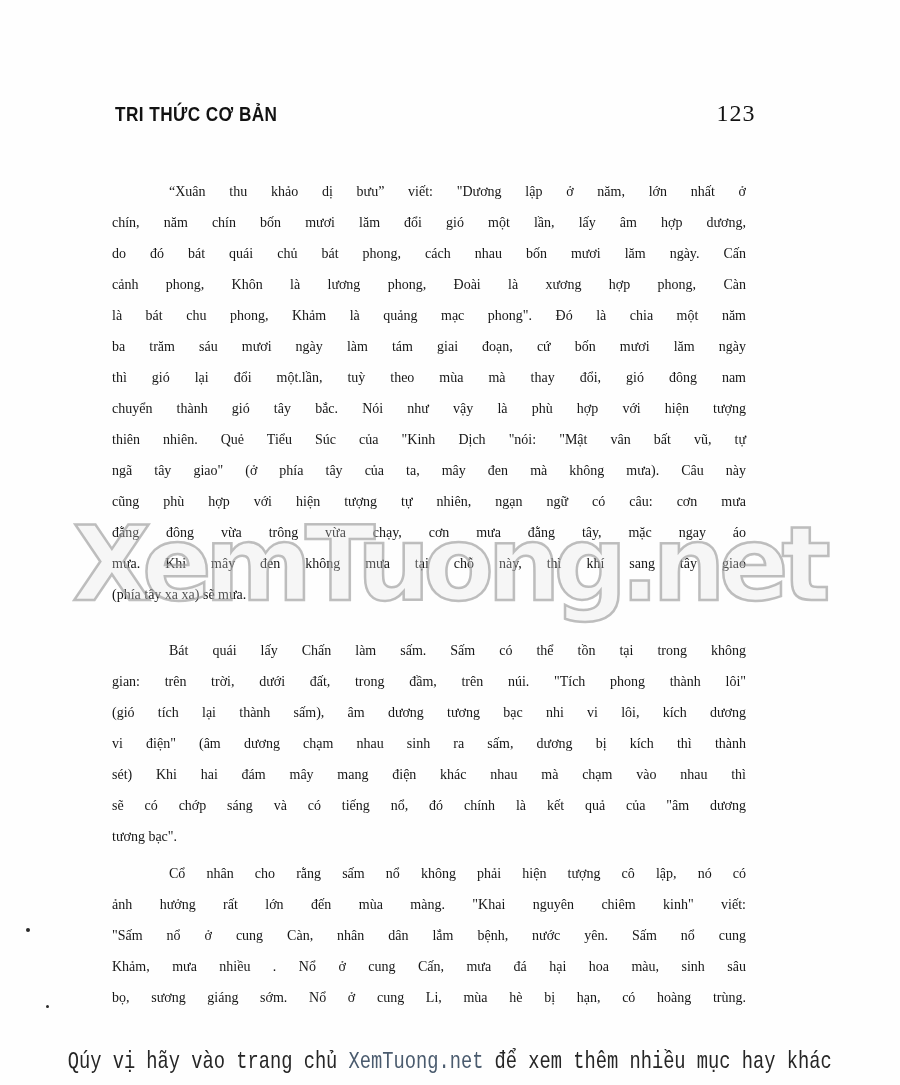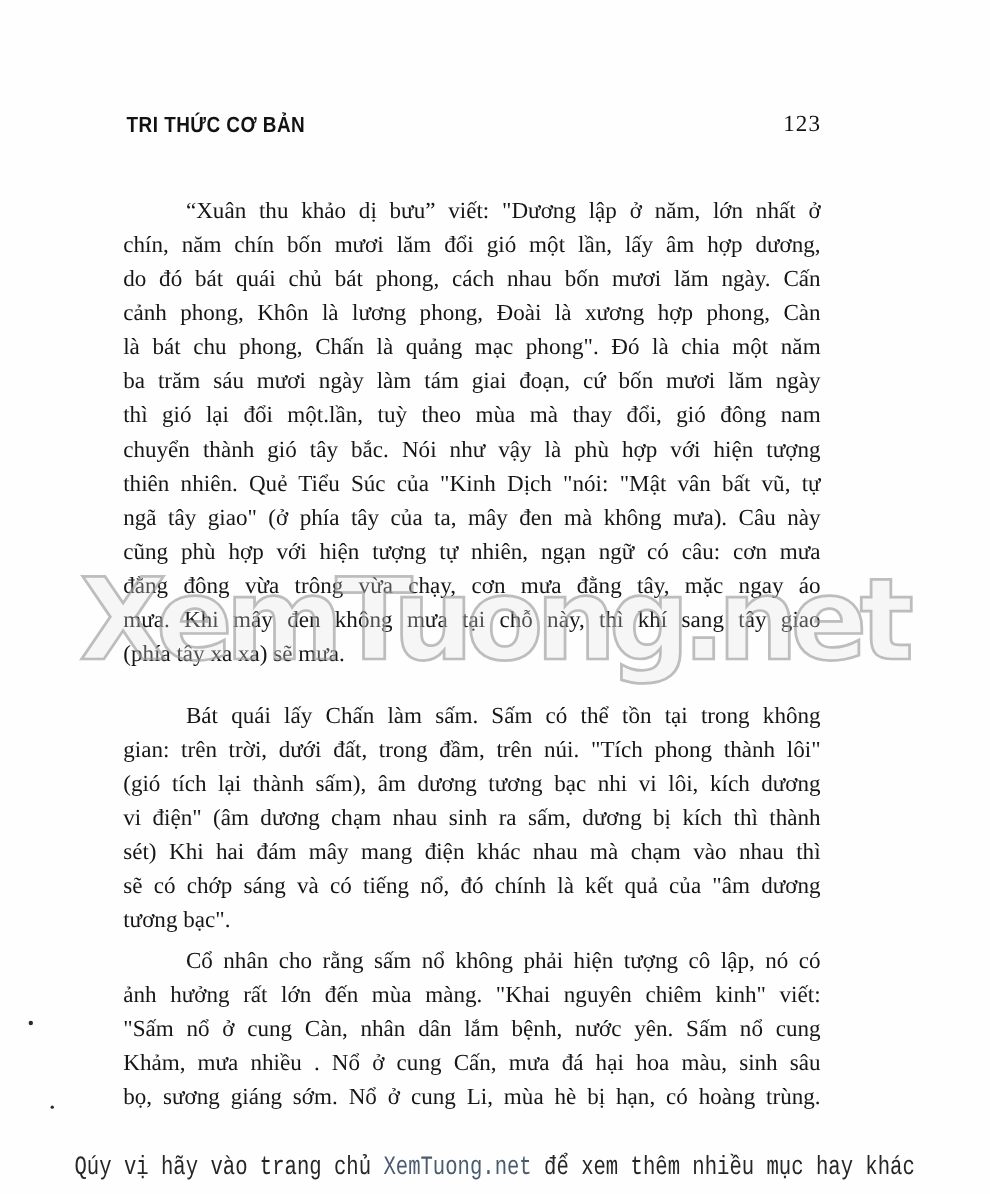--- a/index.html
+++ b/index.html
@@ -12,28 +12,28 @@
   .page{position:absolute;inset:0;}
 
   
   .running-head{
     position:absolute;left:115px;top:103px;
     font-family:"Liberation Sans","DejaVu Sans",sans-serif;
     font-weight:bold;font-size:20px;color:#121212;white-space:nowrap;
   }
   .running-head .squeeze{display:inline-block;transform:scaleX(.86);transform-origin:left center;letter-spacing:.5px;}
   .page-number{
-    position:absolute;left:712px;top:100px;width:48px;
-    font-size:21px;color:#121212;letter-spacing:1px;
+    position:absolute;left:712px;top:100px;width:48px;text-align:center;
+    font-size:24px;color:#121212;letter-spacing:1px;
   }
 
   
   .body-text{
     position:absolute;left:112px;top:176px;width:634px;
-    font-size:21px;line-height:31px;
+    font-size:14px;line-height:31px;
   }
   .para{margin:0;}
   .para + .para{margin-top:25px;}
   .para:nth-of-type(3){margin-top:6px;}
   .line{
     text-align:justify;text-align-last:justify;text-justify:inter-word;
     white-space:normal;height:31px;overflow:visible;
   }
   .line.first{text-indent:57px;}
   .line.last{text-align-last:left;}
@@ -77,21 +77,21 @@
   </div>
 
   <div class="page-number">123</div>
 
   <div class="body-text">
       <div class="para">
         <div class="line first">“Xuân thu khảo dị bưu” viết: "Dương lập ở năm, lớn nhất ở</div>
         <div class="line">chín, năm chín bốn mươi lăm đổi gió một lần, lấy âm hợp dương,</div>
         <div class="line">do đó bát quái chủ bát phong, cách nhau bốn mươi lăm ngày. Cấn</div>
         <div class="line">cảnh phong, Khôn là lương phong, Đoài là xương hợp phong, Càn</div>
-        <div class="line">là bát chu phong, Chấn là quảng mạc phong". Đó là chia một năm</div>
+        <div class="line">là bát chu phong, Khảm là quảng mạc phong". Đó là chia một năm</div>
         <div class="line">ba trăm sáu mươi ngày làm tám giai đoạn, cứ bốn mươi lăm ngày</div>
         <div class="line">thì gió lại đổi một.lần, tuỳ theo mùa mà thay đổi, gió đông nam</div>
         <div class="line">chuyển thành gió tây bắc. Nói như vậy là phù hợp với hiện tượng</div>
         <div class="line">thiên nhiên. Quẻ Tiểu Súc của "Kinh Dịch "nói: "Mật vân bất vũ, tự</div>
         <div class="line">ngã tây giao" (ở phía tây của ta, mây đen mà không mưa). Câu này</div>
         <div class="line">cũng phù hợp với hiện tượng tự nhiên, ngạn ngữ có câu: cơn mưa</div>
         <div class="line">đằng đông vừa trông vừa chạy, cơn mưa đằng tây, mặc ngay áo</div>
         <div class="line">mưa. Khi mây đen không mưa tại chỗ này, thì khí sang tây giao</div>
         <div class="line last">(phía tây xa xa) sẽ mưa.</div>
       </div>

